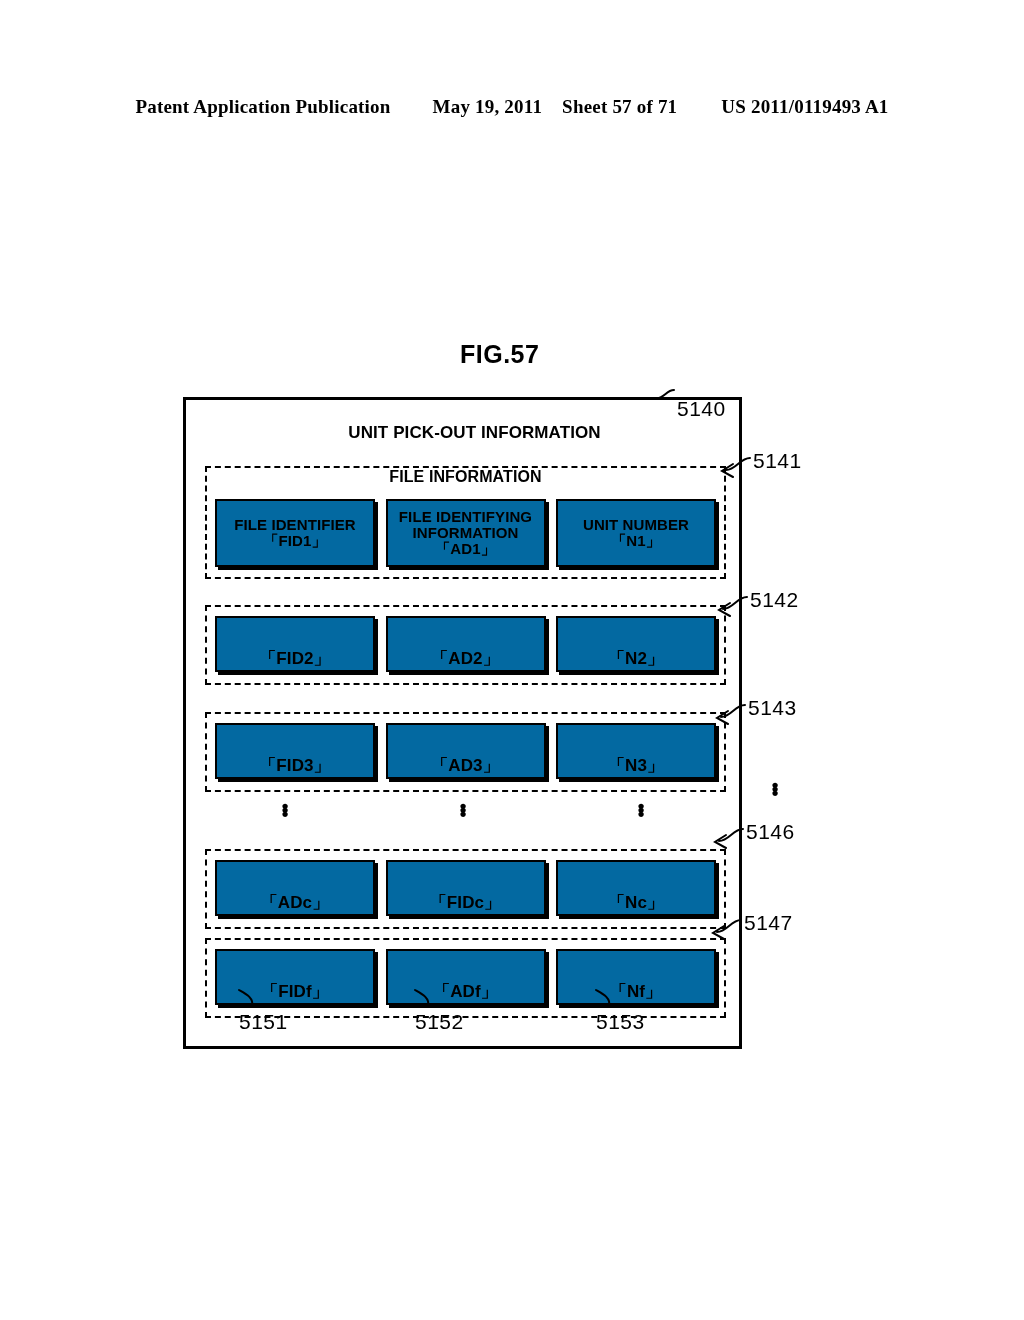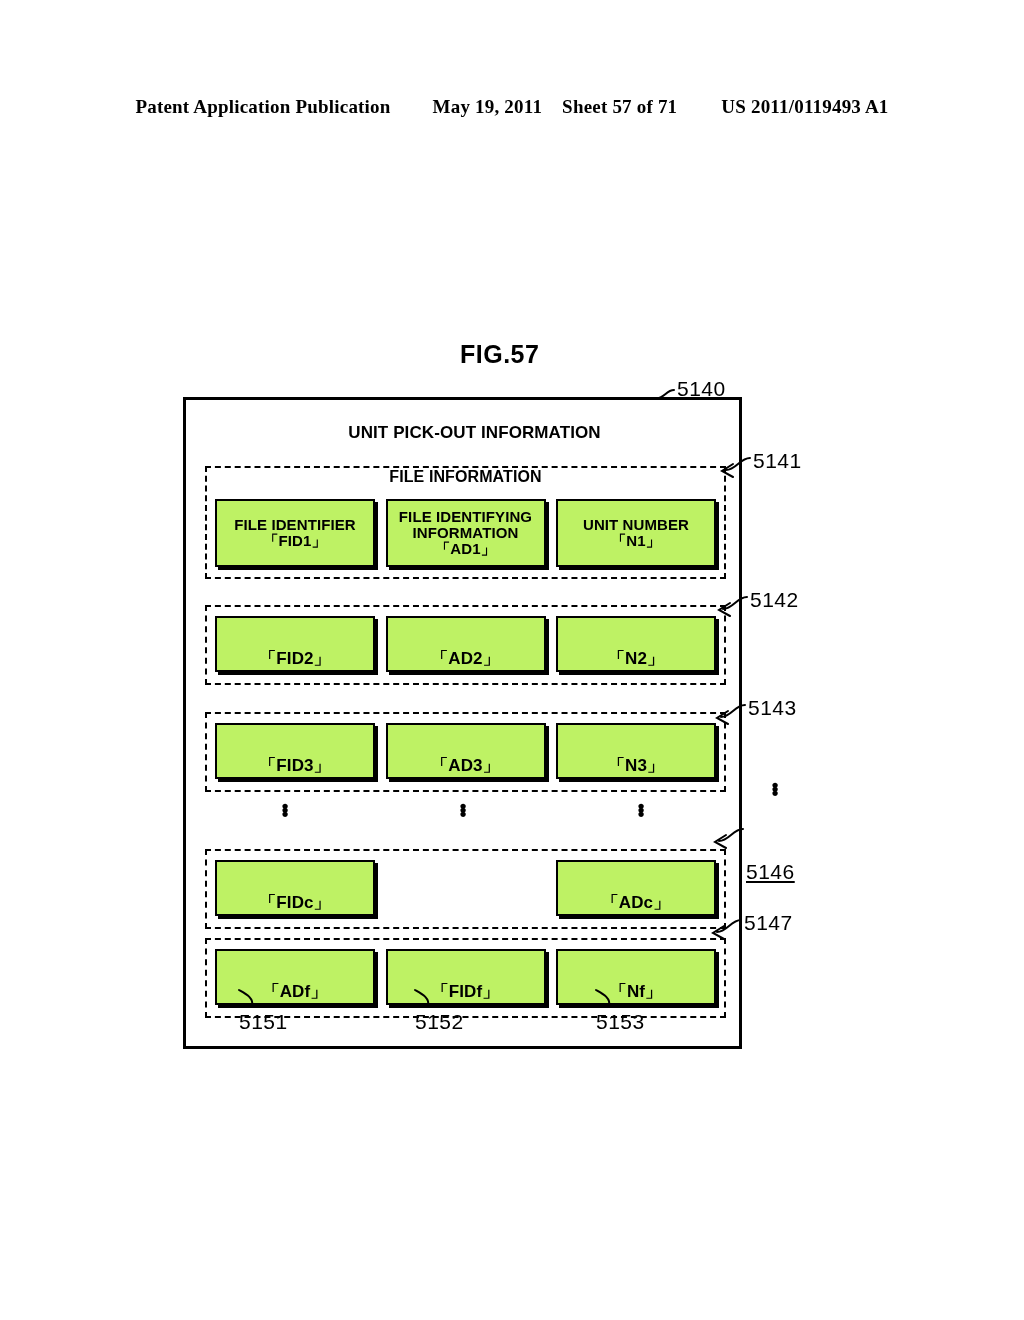--- a/index.html
+++ b/index.html
@@ -108,21 +108,21 @@
   .record-group.g2 .cell-row,
   .record-group.g3 .cell-row,
   .record-group.g4 .cell-row,
   .record-group.g5 .cell-row { top: 9px; }
 
   
   .cell-box {
     width: 160px;
     border: 2px solid #000;
     box-sizing: border-box;
-    background: #bef264;
+    background: #0369a1;
     box-shadow: 3px 3px 0 0 #000;
     display: flex;
     align-items: center;
     justify-content: center;
     text-align: center;
     font-size: 15px;
     font-weight: bold;
     line-height: 1.06;
     letter-spacing: 0.1px;
     padding: 2px 1px;
@@ -153,25 +153,25 @@
   #vdots-col3 { left: 448px; top: 404px; }
   #vdots-outside { left: 768px; top: 783px; }
 
   
   .ref-right {
     position: absolute;
     font-size: 21px;
     letter-spacing: 0.5px;
     white-space: nowrap;
   }
-  #ref-5140 { left: 677px; top: 377px; }
+  #ref-5140 { left: 677px; top: 397px; }
   #ref-5141 { left: 753px; top: 449px; }
   #ref-5142 { left: 750px; top: 588px; }
   #ref-5143 { left: 748px; top: 696px; }
-  #ref-5146 { left: 746px; top: 860px; text-decoration: underline; }
+  #ref-5146 { left: 746px; top: 820px; }
   #ref-5147 { left: 744px; top: 911px; }
 
   
   .ref-bottom {
     position: absolute;
     font-size: 21px;
     letter-spacing: 0.5px;
     white-space: nowrap;
   }
   #ref-5151 { left: 239px; top: 1010px; }
@@ -269,35 +269,38 @@
   </div>
   <div class="vdots" id="vdots-col3">
     <span>•</span>
     <span>•</span>
     <span>•</span>
   </div>
 
   <div class="record-group g4">
     <div class="cell-row">
       <div class="cell-box value-only">
+        <span class="cell-value">「ADc」</span>
+      </div>
+      <div class="cell-box value-only">
         <span class="cell-value">「FIDc」</span>
       </div>
       <div class="cell-box value-only">
-        <span class="cell-value">「ADc」</span>
+        <span class="cell-value">「Nc」</span>
       </div>
     </div>
   </div>
 
   <div class="record-group g5">
     <div class="cell-row">
       <div class="cell-box value-only">
+        <span class="cell-value">「FIDf」</span>
+      </div>
+      <div class="cell-box value-only">
         <span class="cell-value">「ADf」</span>
-      </div>
-      <div class="cell-box value-only">
-        <span class="cell-value">「FIDf」</span>
       </div>
       <div class="cell-box value-only">
         <span class="cell-value">「Nf」</span>
       </div>
     </div>
   </div>
 
 </div>
 
 <div class="vdots" id="vdots-outside">

